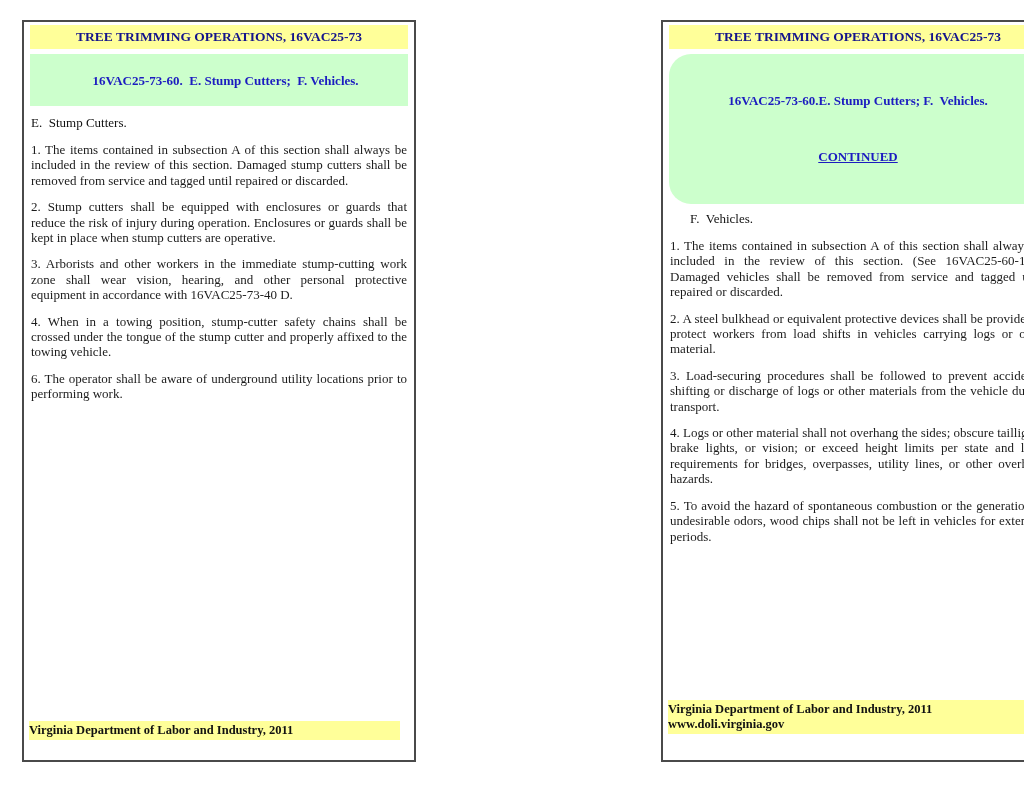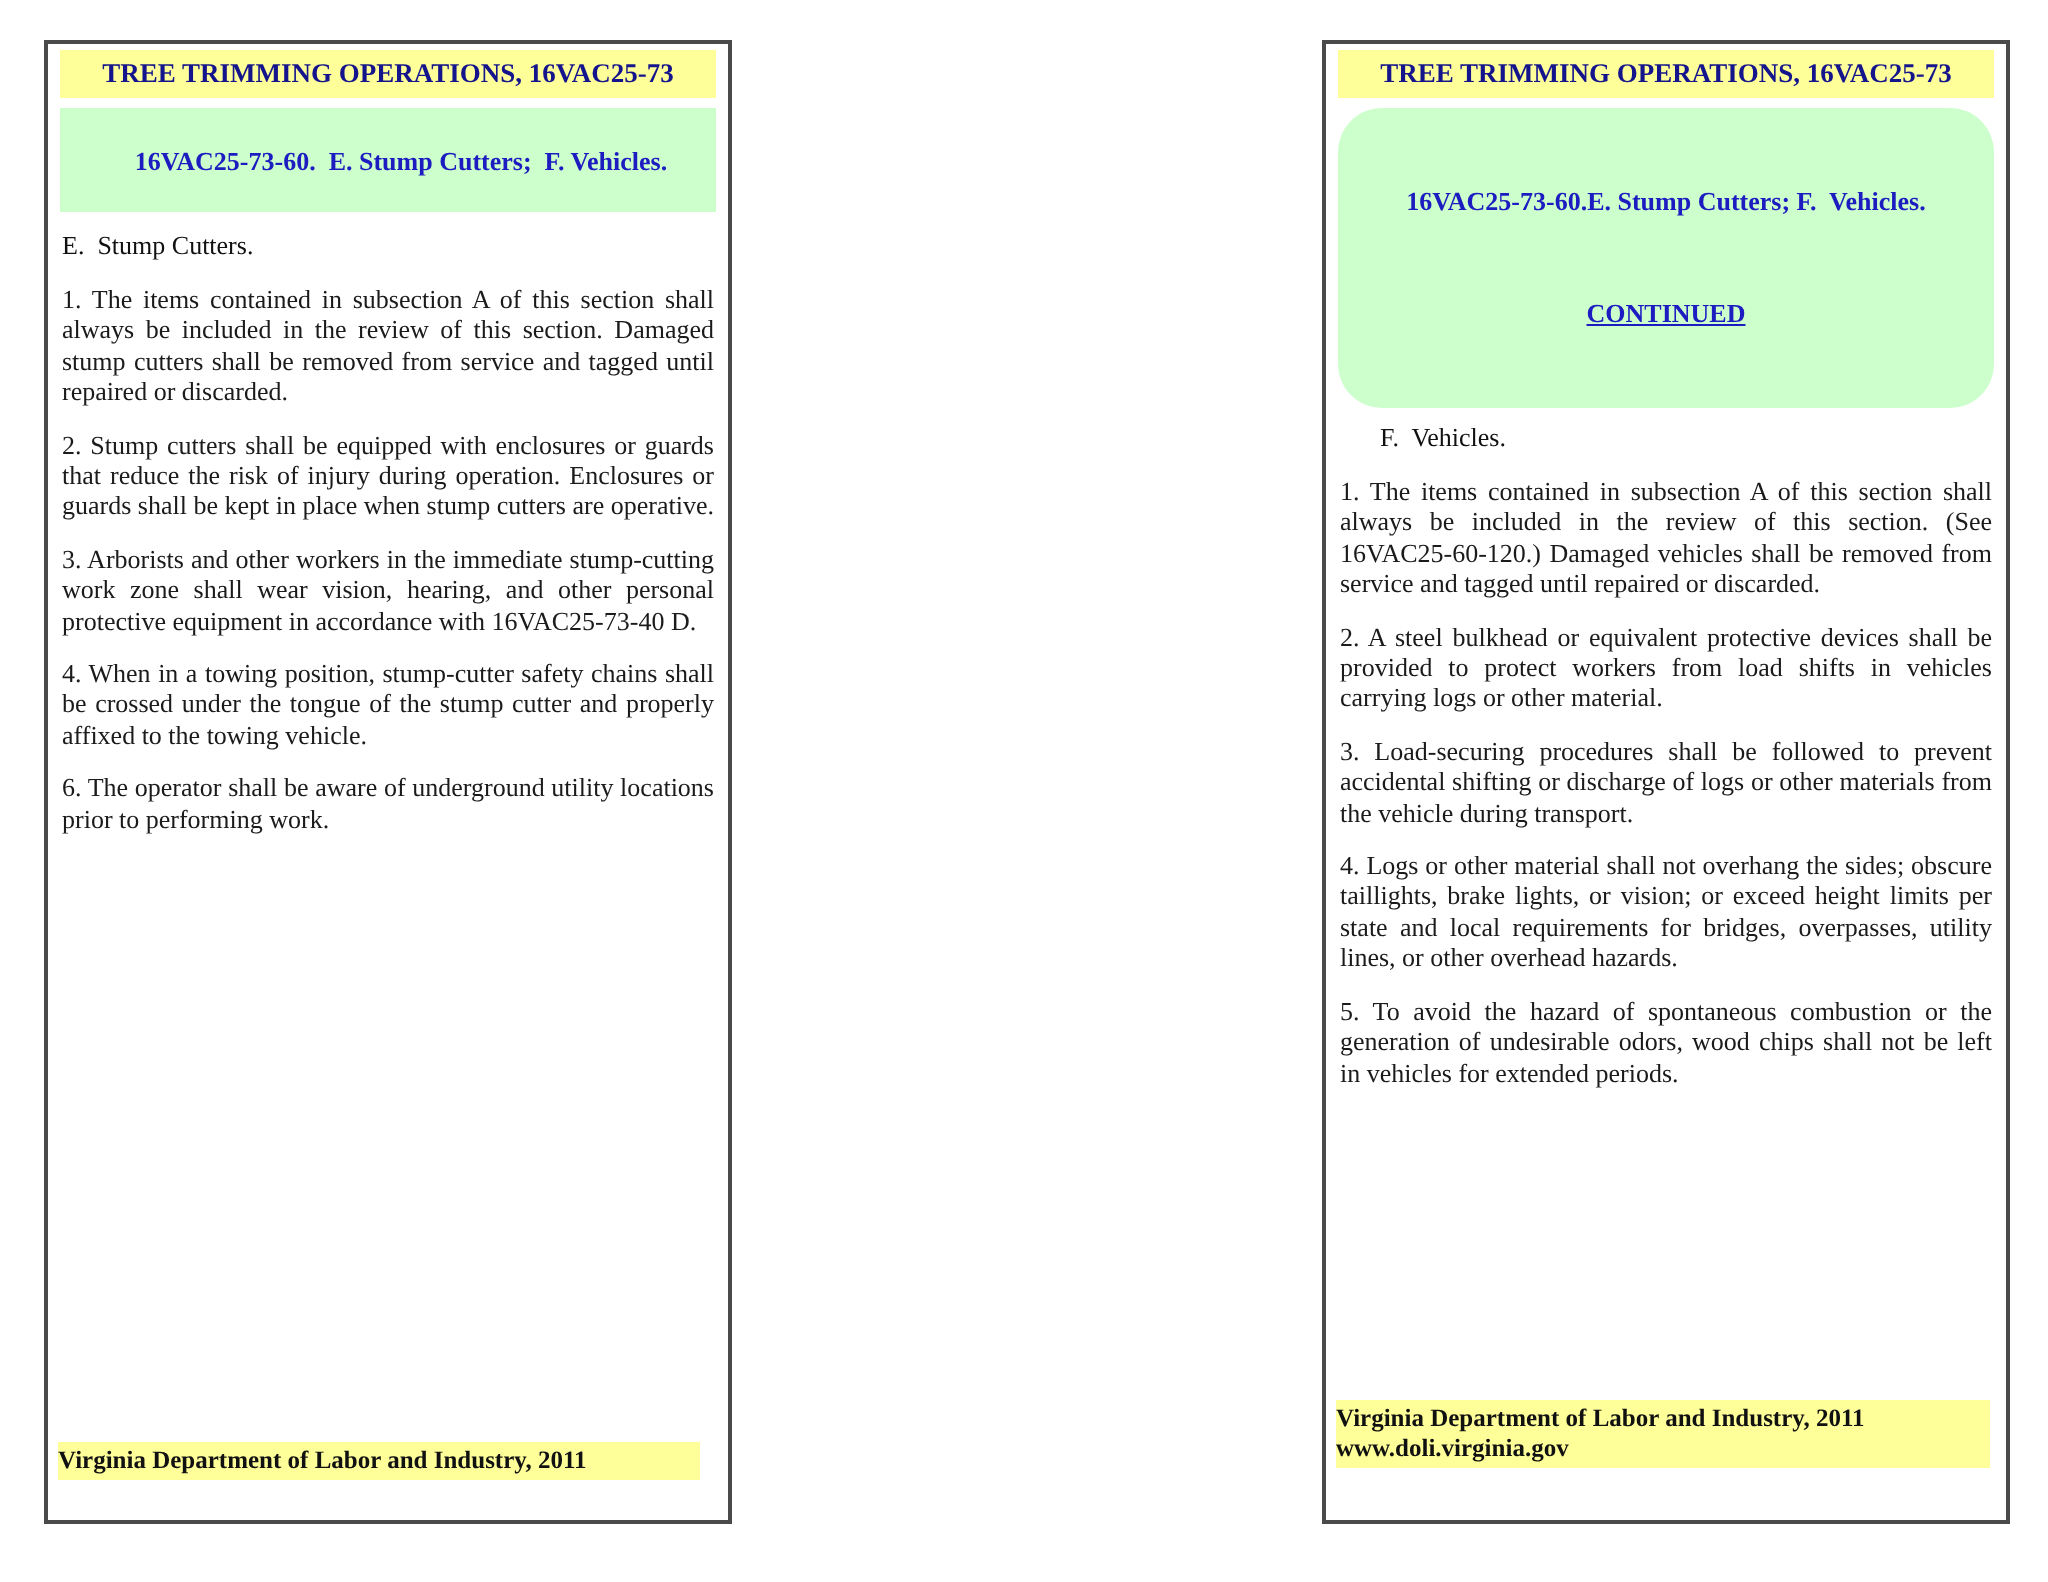--- a/index.html
+++ b/index.html
@@ -2,21 +2,21 @@
 <html style="--yellow: #ffff99; --green: #ccffcc; --title_text: #14148c; --subtitle_text: #1c1cc0; --border: #4a4a4a;"><head>
 <meta charset="utf-8">
 <style>
   html,body { margin:0; padding:0; }
   body {
     width:1024px; height:791px; background:#ffffff; position:relative;
     font-family:"Liberation Serif","DejaVu Serif",serif;
     -webkit-font-smoothing:antialiased;
   }
   .panel {
-    position:absolute; top:20px; width:344px; height:742px;
+    position:absolute; top:20px; width:394px; height:742px;
     border:2px solid var(--border, #4a4a4a); background:#ffffff;
     box-sizing:border-box; padding:3px 5px; overflow:hidden;
   }
   #panel-left  { left:22px; }
   #panel-right { left:661px; }
 
   .titlebar {
     background:var(--yellow,#ffff99); color:var(--title_text,#14148c);
     font-weight:bold; text-align:center; font-size:13.5px; line-height:17px;
     padding:3px 0 4px; margin:0 1px 5px 1px;

